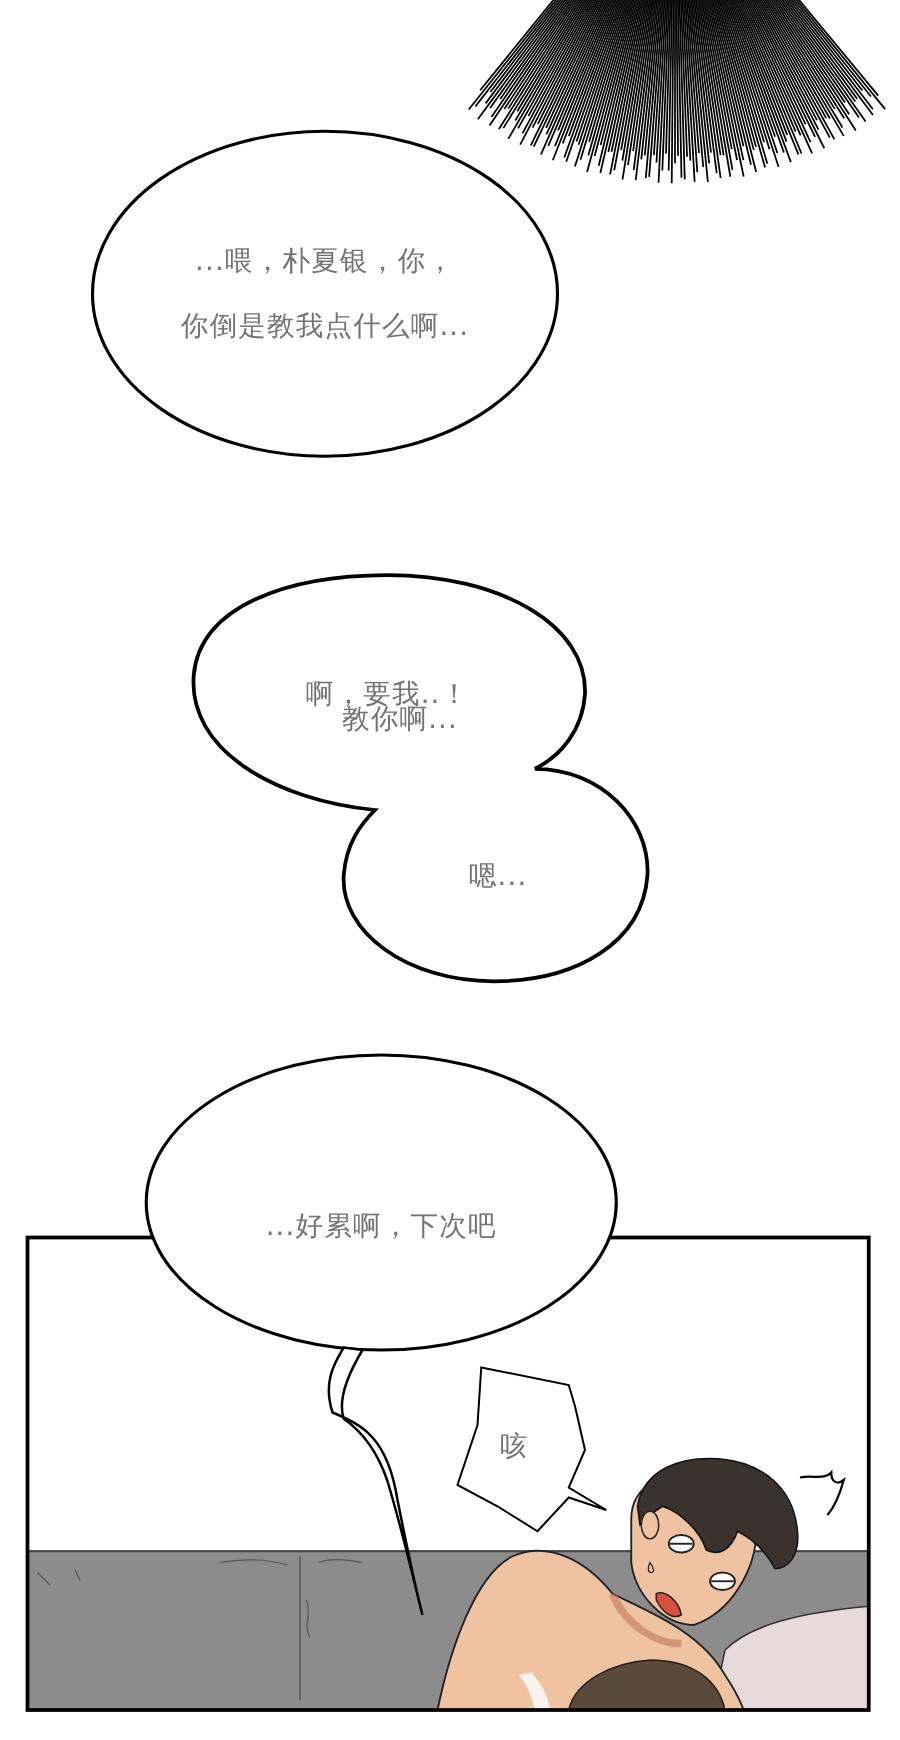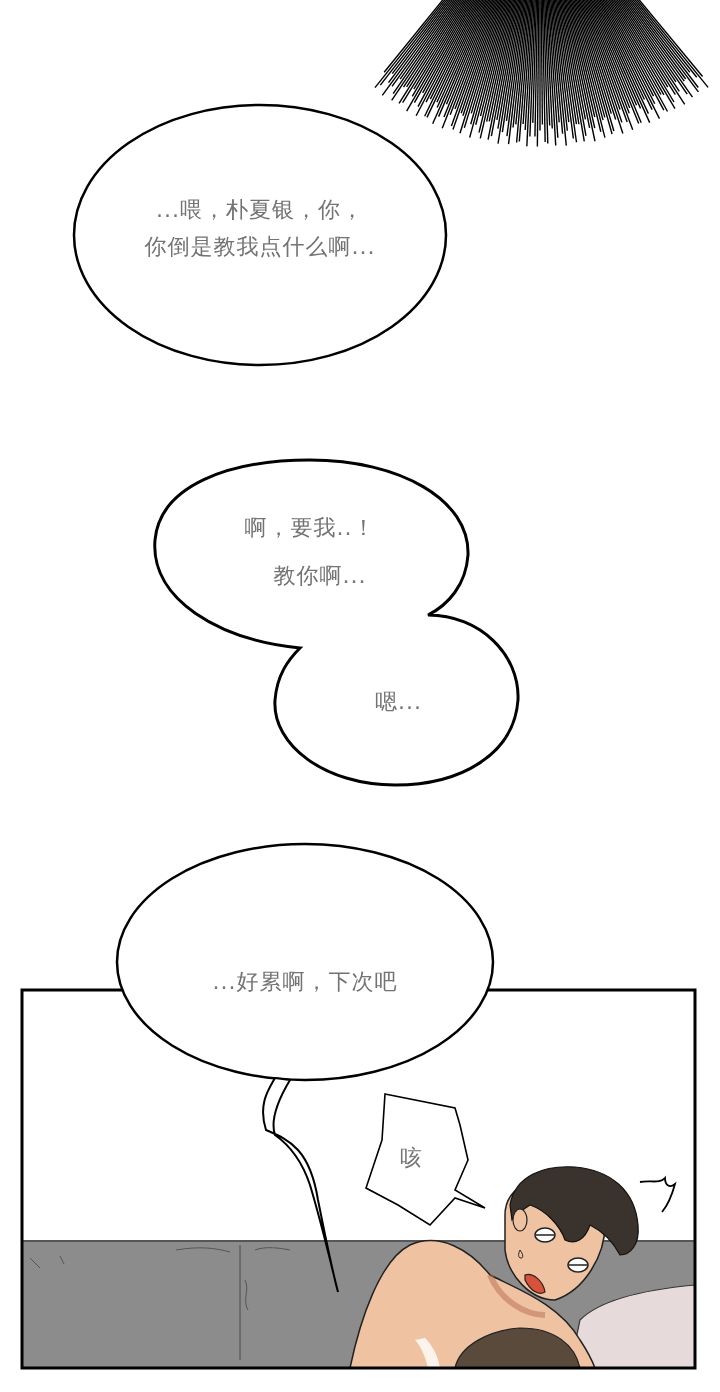--- a/index.html
+++ b/index.html
@@ -155,34 +155,34 @@
       <line x1="478.56754517638205" y1="-41.094654843007376" x2="380.32685082218063" y2="85.08809202486975"></line>
       <line x1="477.7914742651374" y1="-41.705049167299805" x2="375.0094069322408" y2="87.65530479142751"></line>
       <line x1="477.02146785958513" y1="-42.32307621024934" x2="384.16003553025655" y2="72.21103814430651"></line>
     </g>
 </svg>
 
 <svg class="layer" viewBox="0 0 720 1392" width="720" height="1392">
   <ellipse cx="260" cy="235" rx="186" ry="130" fill="#fff" stroke="#000" stroke-width="2.5"></ellipse>
 </svg>
 <div class="text center" style="left:100px; width:320px; top:192px;">...喂，朴夏银，你，</div>
-<div class="text center" style="left:80px; width:360px; top:229px;">你倒是教我点什么啊...</div>
+<div class="text center" style="left:80px; width:360px; top:244px;">你倒是教我点什么啊...</div>
 
 <svg class="layer" viewBox="0 0 720 1392" width="720" height="1392">
   <path d="M 300 648
            C 220 640 150 600 155 540
            C 160 485 230 460 310 460
            C 400 460 470 500 468 555
            C 466 585 448 605 428 615
            C 480 615 520 655 518 700
            C 514 755 460 785 395 785
            C 325 785 272 745 275 700
            C 277 675 288 660 300 648 Z" fill="#fff" stroke="#000" stroke-width="3"></path>
 </svg>
-<div class="text center" style="left:200px; width:220px; top:510px;">啊，要我..！</div>
+<div class="text center" style="left:200px; width:220px; top:538px;">啊，要我..！</div>
 <div class="text center" style="left:210px; width:220px; top:558px;text-align:center;">教你啊...</div>
 <div class="text" style="left:375px; top:684px;">嗯...</div>
 
 <svg class="layer" viewBox="0 0 720 1392" width="720" height="1392">
   <defs>
     <clipPath id="panelclip">
         <rect x="22" y="990" width="673" height="378"></rect>
       </clipPath>
     <radialGradient id="shadow" cx="0.5" cy="1" r="0.6">
       <stop offset="0" stop-color="#555" stop-opacity="0.7"></stop>

